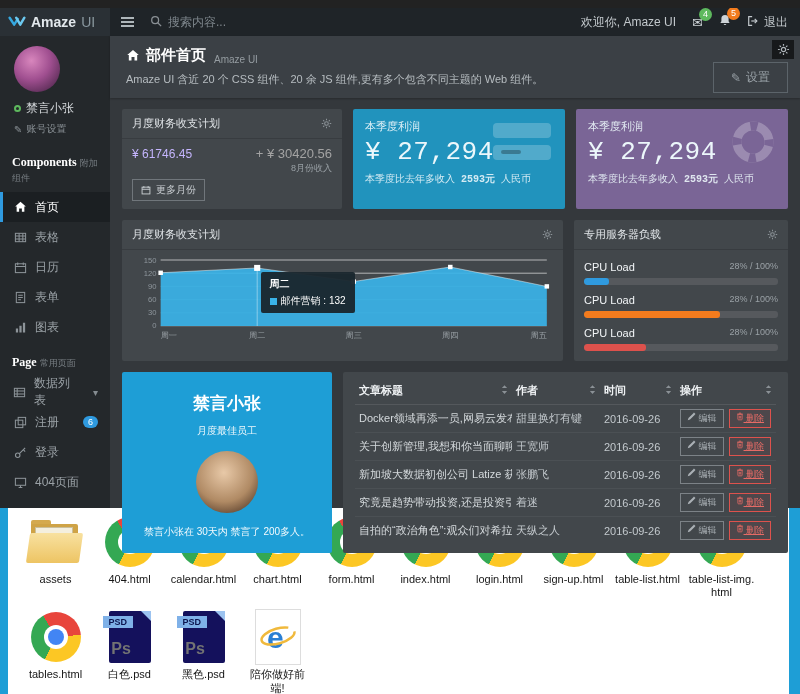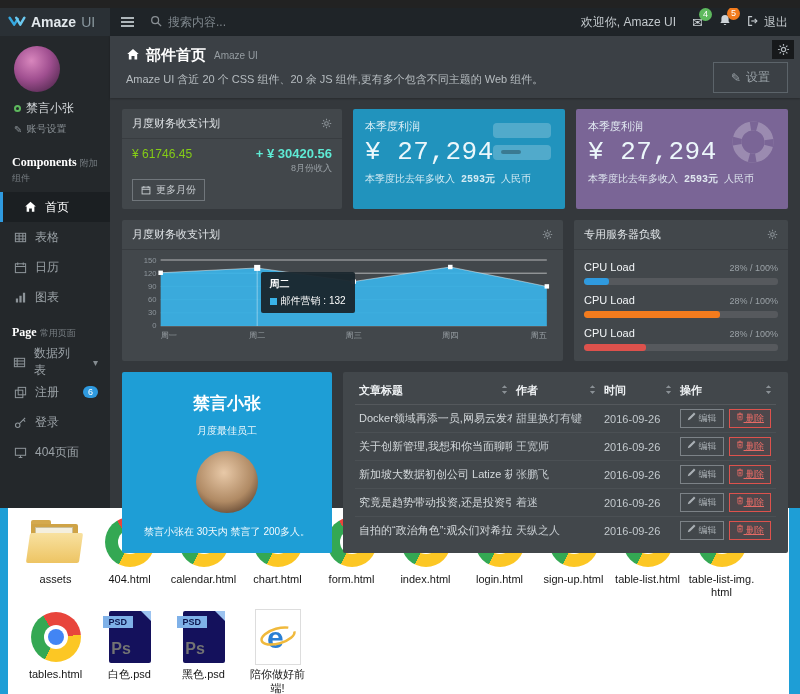--- a/index.html
+++ b/index.html
@@ -30,49 +30,49 @@
   .sidebar { width:110px; background:#24282b; flex:none; display:flex; flex-direction:column; }
   .user { padding:10px 0 6px 14px; }
   .avatar { width:46px; height:46px; border-radius:50%; background:radial-gradient(circle at 38% 32%, #d886bd, #a04f90 45%, #5f2f5a 80%, #44203f); }
   .user-name { display:flex; align-items:center; gap:5px; color:#d6dadd; font-size:12px; margin-top:8px; }
   .status-dot { width:7px; height:7px; border:2px solid #5eb95e; border-radius:50%; flex:none; }
   .user-settings { color:#878e93; font-size:10px; margin-top:5px; cursor:pointer; display:flex; align-items:center; gap:4px; }
   .pencil { font-family:"DejaVu Sans",sans-serif; }
   .nav-section-title { padding:13px 12px 7px; font-size:12px; color:#ffffff; font-weight:bold;font-family:Liberation Serif, serif; }
   .nav-sub { color:#777e83; font-weight:normal; font-size:9px; margin-left:3px; }
   .nav-item { display:flex; align-items:center; gap:8px; height:30px; padding-left:13px; color:#9aa1a6; font-size:12px; cursor:pointer; }
-  .nav-item.active { background:#1b1f22; color:#fff; border-left:3px solid #2f9adf; padding-left:20px; }
+  .nav-item.active { background:#1b1f22; color:#fff; border-left:3px solid #2f9adf; padding-left:10px; }
   .nav-ico { width:14px; display:flex; justify-content:center; color:#8d9499; }
   .nav-item.active .nav-ico { color:#fff; }
   .nav-item .spacer { flex:1; }
   .nav-badge { background:#2f9adf; color:#fff; border-radius:8px; font-size:9px; padding:1px 5px; margin-right:12px; }
   .chev { margin-right:12px; color:#858c91; font-size:10px; }
 
   .main { flex:1; display:flex; flex-direction:column; background:#34383c; position:relative; }
   .page-header { background:#3b4045; padding:10px 16px 11px; position:relative; box-shadow:0 1px 2px rgba(0,0,0,.25); }
-  .ph-title { color:#fff; font-size:15px; font-weight:bold; display:flex; align-items:center; gap:6px; }
+  .ph-title { color:#fff; font-size:15px; font-weight:bold; display:flex; align-items:flex-end; gap:6px; }
   .ph-sub { color:#959ca1; font-size:10px; font-weight:normal; margin-left:2px; }
   .ph-desc { color:#b6bcc0; font-size:11px; margin-top:7px; }
   .corner-gear { position:absolute; top:4px; right:6px; width:22px; height:19px; background:#17191b; display:flex; align-items:center; justify-content:center; color:#aeb4b9; cursor:pointer; }
   .settings-btn { position:absolute; top:26px; right:12px; border:1px solid #5c646a; color:#99a1a7; font-size:12px; padding:6px 17px; cursor:pointer; display:flex; gap:5px; align-items:center; background:transparent; }
 
   .content { padding:11px 12px; display:flex; flex-direction:column; gap:11px; }
   .row1 { display:grid; grid-template-columns:220px 1fr 1fr; gap:11px; }
   .row2 { display:grid; grid-template-columns:1fr 214px; gap:11px; }
   .row3 { display:grid; grid-template-columns:210px 1fr; gap:11px; }
 
   .widget { background:#42474b; border-radius:2px; }
   .widget-head { display:flex; justify-content:space-between; align-items:center; padding:7px 10px; border-bottom:1px solid #383c40; color:#dfe3e6; font-size:11px; }
   .w-gear { color:#8c9398; cursor:pointer; display:flex; }
 
   
   .finance-body { padding:7px 10px 8px; }
   .fin-row { display:flex; justify-content:space-between; align-items:baseline; }
-  .fin-amount { color:#84cc16; font-size:12px; }
-  .fin-delta { color:#5eead4; font-size:13px; font-weight:bold; }
+  .fin-amount { color:#c4b5fd; font-size:12px; }
+  .fin-delta { color:#a3a3a3; font-size:13px; font-weight:normal; }
   .fin-note { color:#9aa1a6; font-size:9px; text-align:right; margin-top:1px; }
   .fin-btn { margin-top:4px; display:inline-flex; gap:5px; align-items:center; border:1px solid #70767b; color:#c9ced2; font-size:10px; padding:3px 8px; background:transparent; cursor:pointer; }
 
   
   .quarter { padding:10px 12px; color:#ecf7fb; position:relative; border-radius:2px;font-family:Liberation Mono, monospace; }
   .quarter.blue { background:#2193bd; }
   .quarter.purple { background:#7a6596; }
   .q-title { font-size:11px; opacity:.92; }
   .q-amount { font-size:26px; margin:3px 0 5px; font-weight:normal; letter-spacing:.5px; }
   .q-note { font-size:10px; opacity:.88; }
@@ -86,21 +86,21 @@
   .chart-body { padding:6px 8px 2px; position:relative; }
   .chart-svg { display:block; width:100%; height:88px; }
   .tooltip { position:absolute; background:rgba(26,38,46,.96); color:#fff; font-size:10px; padding:5px 9px; border-radius:2px; pointer-events:none; }
   .tooltip .tt-x { font-weight:bold; margin-bottom:3px; }
   .tt-line { display:flex; align-items:center; gap:4px; }
   .chip { width:7px; height:7px; background:#3ab3e8; display:inline-block; }
 
   
   .server-body { padding:2px 10px 10px; }
   .srv-row { margin-top:9px; }
-  .srv-labels { display:flex; justify-content:space-between; align-items:flex-end; }
+  .srv-labels { display:flex; justify-content:space-between; align-items:flex-start; }
   .srv-name { color:#f2f5f7; font-size:11px; }
   .srv-val { color:#9aa1a6; font-size:9px; }
   .srv-track { height:7px; background:#56595d; border-radius:3px; margin-top:5px; overflow:hidden; }
   .srv-fill { height:100%; border-radius:3px; }
 
   
   .profile { background:#1e9ed6; color:#fff; text-align:center; padding:20px 14px 14px; border-radius:2px; }
   .profile-name { font-size:17px; font-weight:bold; }
   .profile-role { font-size:10px; margin-top:9px; opacity:.92; }
   .profile-avatar { width:62px; height:62px; border-radius:50%; margin:13px auto 12px; background:radial-gradient(circle at 45% 35%, #e8c9a8, #b08a64 55%, #5f4430 85%, #3a2a1e); border:0; }
@@ -239,20 +239,30 @@
             <span class="spacer"></span>
           </div>
           <div class="nav-item">
             <span class="nav-ico">
               <svg width="13" height="13" viewBox="0 0 14 14" fill="none" stroke="currentColor" stroke-width="1.1">
                 <rect x="1.5" y="3" width="11" height="9.5"></rect>
                 <path d="M1.5 6h11M4 1.5v3M10 1.5v3"></path>
               </svg>
             </span>
             <span>日历</span>
+            <span class="spacer"></span>
+          </div>
+          <div class="nav-item">
+            <span class="nav-ico">
+              <svg width="13" height="13" viewBox="0 0 14 14" fill="none" stroke="currentColor" stroke-width="1.1">
+                <rect x="2.5" y="1.5" width="9" height="11"></rect>
+                <path d="M4.5 4.5h5M4.5 7h5M4.5 9.5h3"></path>
+              </svg>
+            </span>
+            <span>表单</span>
             <span class="spacer"></span>
           </div>
           <div class="nav-item">
             <span class="nav-ico">
               <svg width="13" height="13" viewBox="0 0 14 14" fill="currentColor">
                 <path d="M2 8h2.4v4.5H2zM5.8 5h2.4v7.5H5.8zM9.6 2h2.4v10.5H9.6z"></path>
               </svg>
             </span>
             <span>图表</span>
             <span class="spacer"></span>

